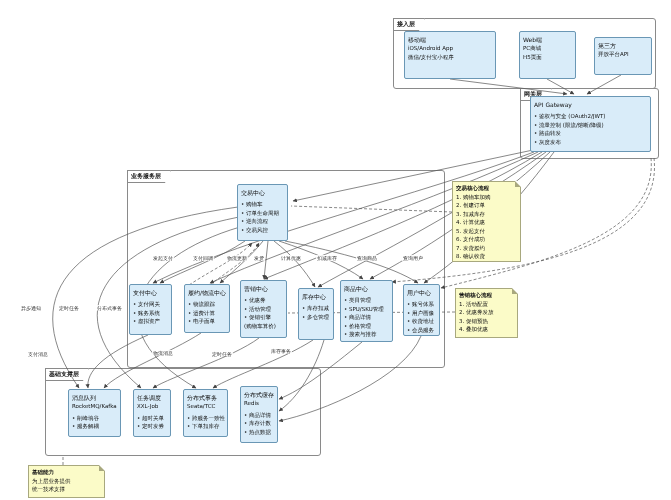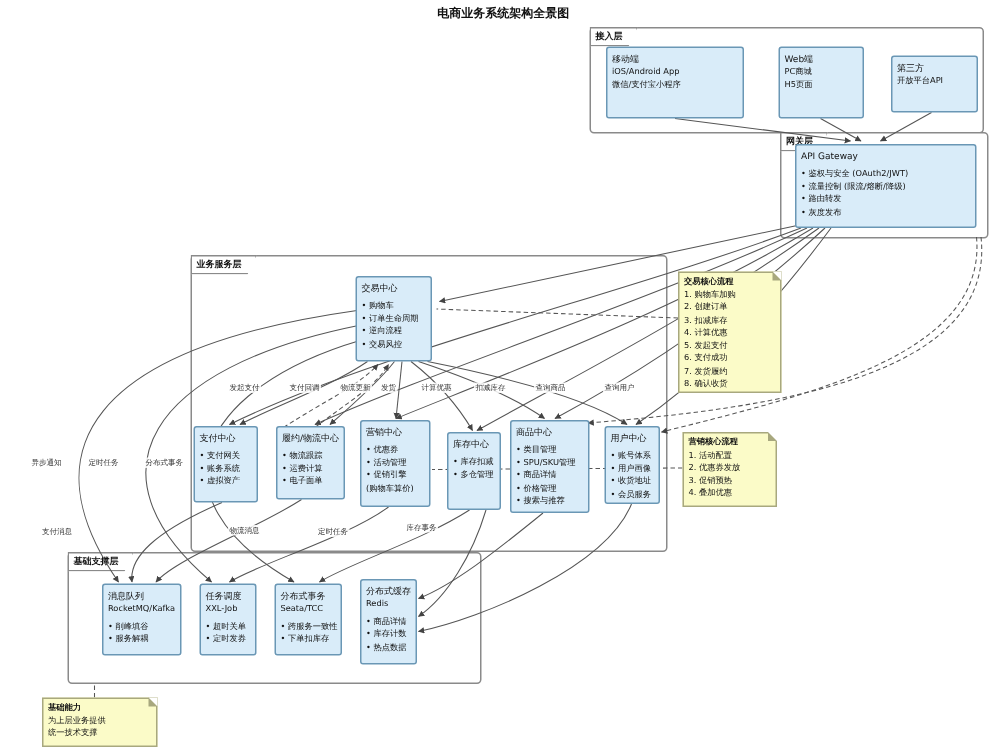--- a/index.html
+++ b/index.html
@@ -24,21 +24,20 @@
   .note::after{content:"";position:absolute;top:-1px;right:-1px;width:0;height:0;
          border-style:solid;border-width:0 6px 6px 0;border-color:#fff #fff #a8a87e #fff}
   .elabel{position:absolute;z-index:4;font-size:5px;color:#333;white-space:nowrap;
          background:rgba(255,255,255,.85);padding:0 1px}
 </style>
 </head>
 <body>
 
 <div id="stage">
 
-  <div class="title">电商业务系统架构全景图</div>
 
   <div class="frame" style="left:393px;top:18px;width:263px;height:71px">
     <div class="frame-tab">接入层</div>
   </div>
   <div class="frame" style="left:520px;top:88px;width:139px;height:71px">
     <div class="frame-tab">网关层</div>
   </div>
   <div class="frame" style="left:127px;top:170px;width:318px;height:198px">
     <div class="frame-tab">业务服务层</div>
   </div>

